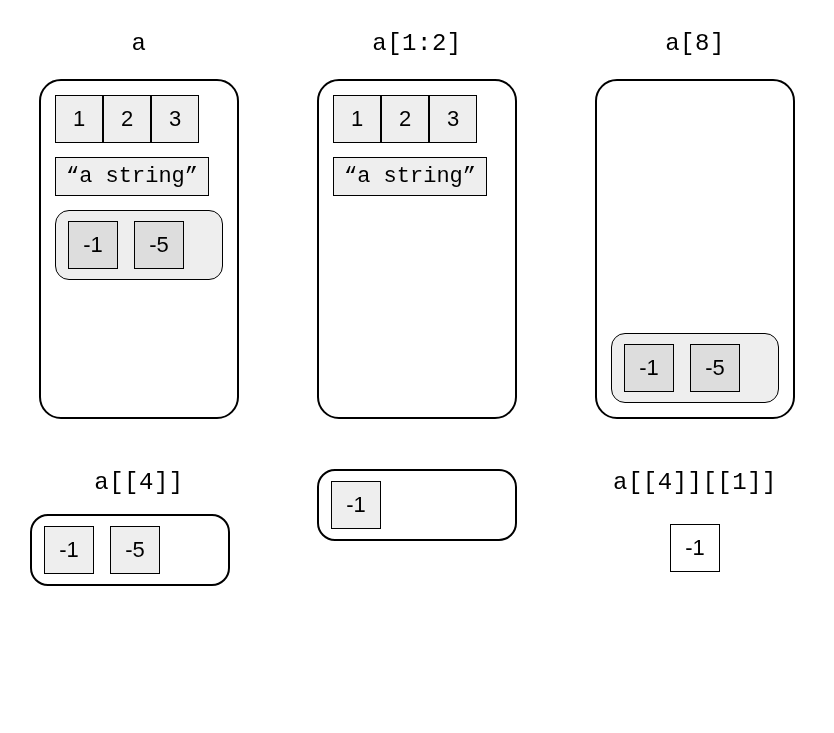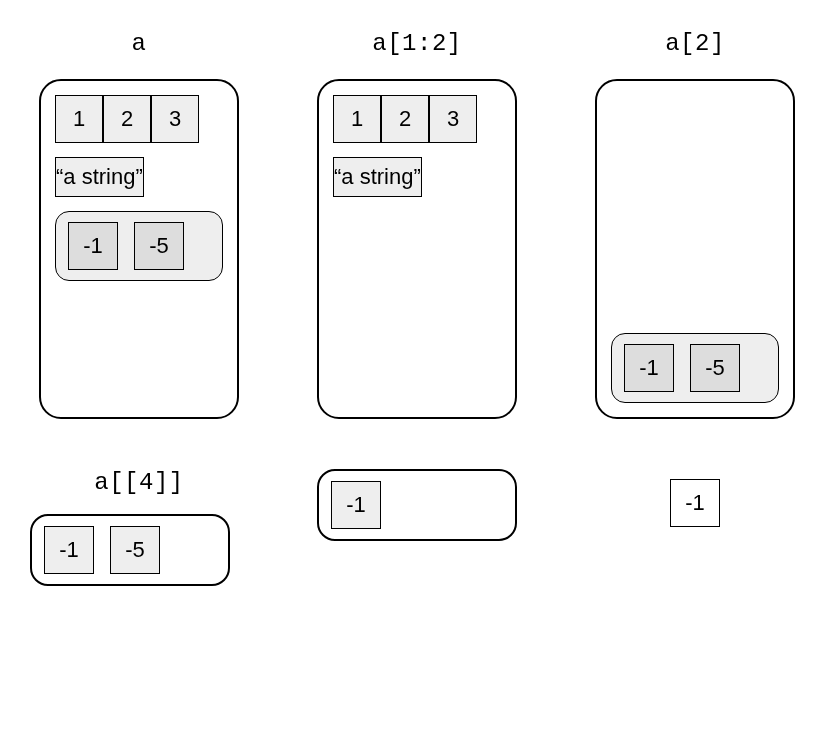--- a/index.html
+++ b/index.html
@@ -52,23 +52,24 @@
     border: 1px solid #000;
     background: #eee;
     display: flex;
     align-items: center;
     justify-content: center;
     font-size: 22px;
   }
   .pill {
     border: 1px solid #000;
     background: #eee;
-    padding: 6px 0;
+    padding: 6px 10px;
     font-size: 22px;
     display: inline-block;
+    font-family: Liberation Mono, monospace;
   }
   .inner-list {
     border: 1px solid #000;
     border-radius: 14px;
     background: #eee;
     padding: 10px 12px;
     display: flex;
     gap: 16px;
   }
   .inner-cell {
@@ -122,21 +123,21 @@
       <div class="vec-row">
         <div class="vec-cell">1</div>
         <div class="vec-cell">2</div>
         <div class="vec-cell">3</div>
       </div>
       <div><span class="pill">“a string”</span></div>
     </div>
   </div>
 
   <div class="cell">
-    <div class="caption">a[2]</div>
+    <div class="caption">a[8]</div>
     <div class="list-box list-tall bottom">
       <div class="inner-list">
         <div class="inner-cell">-1</div>
         <div class="inner-cell">-5</div>
       </div>
     </div>
   </div>
 
   <div class="cell row2 align-left" style="align-items:center">
     <div class="caption">a[[4]]</div>
@@ -146,18 +147,19 @@
     </div>
   </div>
 
   <div class="cell row2">
     <div class="list-box short" style="width:200px; justify-content:flex-start;">
       <div class="plain-cell">-1</div>
     </div>
   </div>
 
   <div class="cell row2">
+    <div class="caption">a[[4]][[1]]</div>
     <div style="padding-top:10px;">
       <div class="plain-cell white">-1</div>
     </div>
   </div>
 
 </div>
 
 </body></html>

